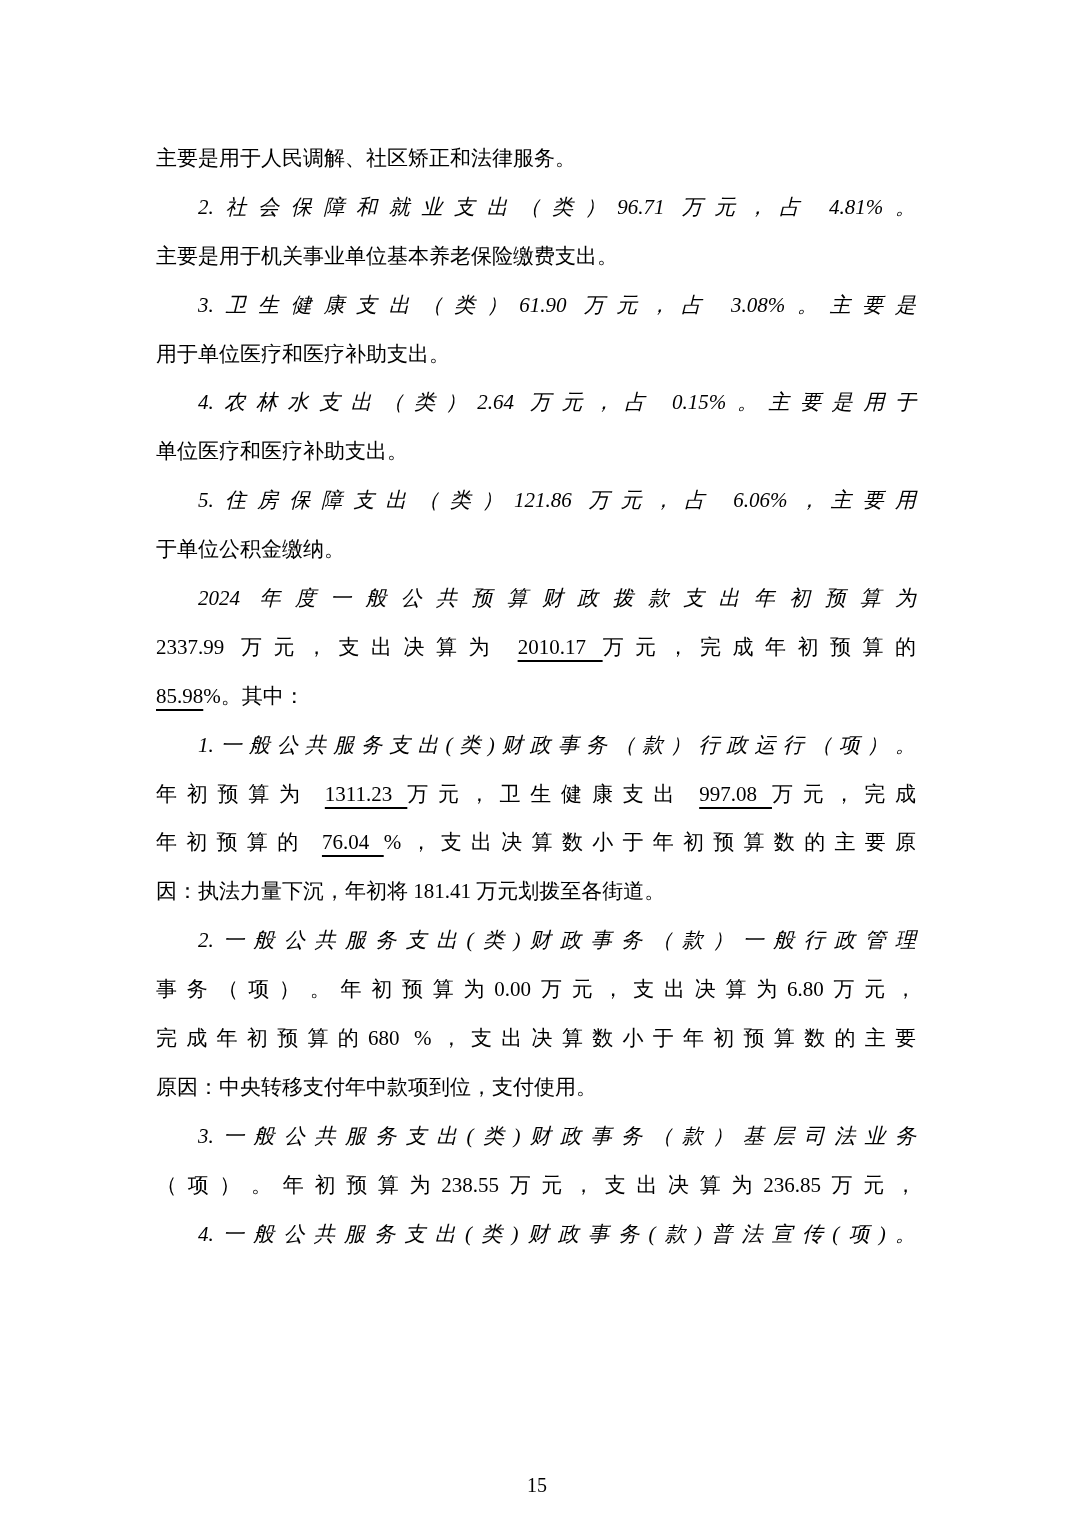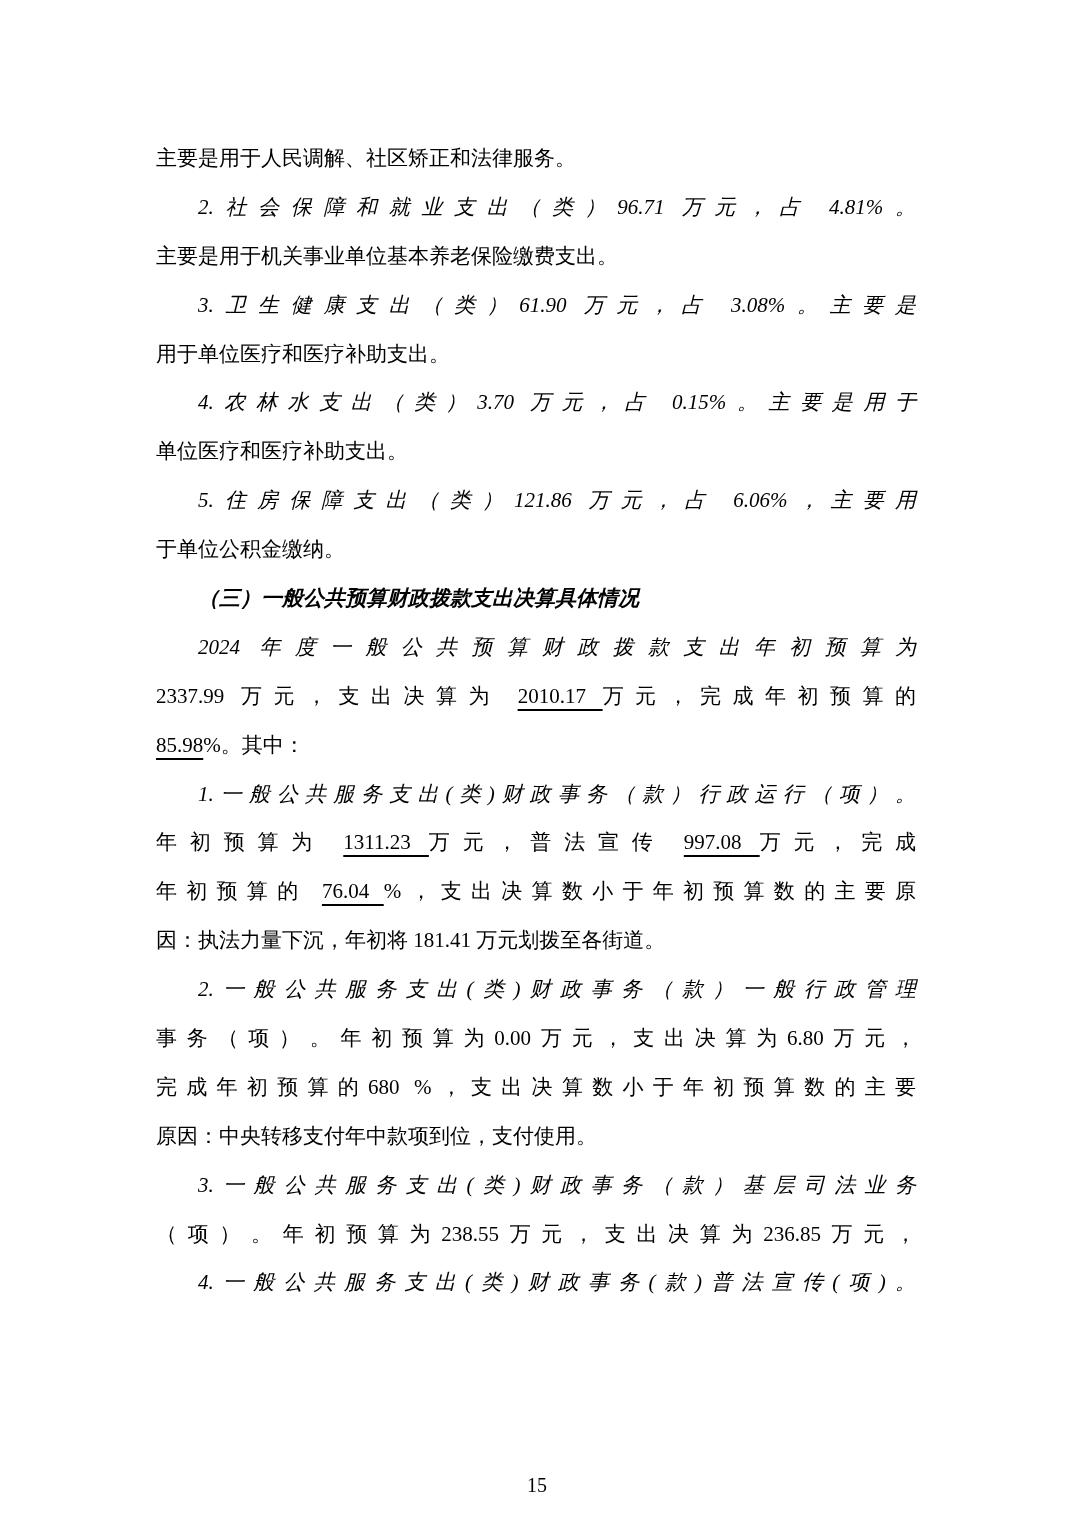--- a/index.html
+++ b/index.html
@@ -63,30 +63,29 @@
 </head>
 <body>
 
 <div class="page">
   <div class="text-body">
       <div class="line"><span>主要是用于人民调解、社区矫正和法律服务。</span></div>
       <div class="line indent stretch"><span>2.社会保障和就业支出（类）96.71 万元，占 4.81%。</span></div>
       <div class="line"><span>主要是用于机关事业单位基本养老保险缴费支出。</span></div>
       <div class="line indent stretch"><span>3.卫生健康支出（类）61.90 万元，占 3.08%。主要是</span></div>
       <div class="line"><span>用于单位医疗和医疗补助支出。</span></div>
-      <div class="line indent stretch"><span>4.农林水支出（类）3.70 万元，占 0.15%。主要是用于</span></div>
+      <div class="line indent stretch"><span>4.农林水支出（类）2.64 万元，占 0.15%。主要是用于</span></div>
       <div class="line"><span>单位医疗和医疗补助支出。</span></div>
       <div class="line indent stretch"><span>5.住房保障支出（类）121.86 万元，占 6.06%，主要用</span></div>
       <div class="line"><span>于单位公积金缴纳。</span></div>
-      <div class="line indent bold"><span>（三）一般公共预算财政拨款支出决算具体情况</span></div>
       <div class="line indent stretch"><span>2024 年度一般公共预算财政拨款支出年初预算为</span></div>
       <div class="line stretch"><span>2337.99 万元，支出决算为 </span><span class="u">2010.17 </span><span>万元，完成年初预算的</span></div>
       <div class="line"><span class="u">85.98</span><span>%。其中：</span></div>
       <div class="line indent stretch"><span>1.一般公共服务支出(类)财政事务（款）行政运行（项）。</span></div>
-      <div class="line stretch"><span>年初预算为 </span><span class="u">1311.23 </span><span>万元，普法宣传 </span><span class="u">997.08 </span><span>万元，完成</span></div>
+      <div class="line stretch"><span>年初预算为 </span><span class="u">1311.23 </span><span>万元，卫生健康支出 </span><span class="u">997.08 </span><span>万元，完成</span></div>
       <div class="line stretch"><span>年初预算的 </span><span class="u">76.04 </span><span>%，支出决算数小于年初预算数的主要原</span></div>
       <div class="line"><span>因：执法力量下沉，年初将 181.41 万元划拨至各街道。</span></div>
       <div class="line indent stretch"><span>2.一般公共服务支出(类)财政事务（款）一般行政管理</span></div>
       <div class="line stretch"><span>事务（项）。年初预算为0.00万元，支出决算为6.80万元，</span></div>
       <div class="line stretch"><span>完成年初预算的680 %，支出决算数小于年初预算数的主要</span></div>
       <div class="line"><span>原因：中央转移支付年中款项到位，支付使用。</span></div>
       <div class="line indent stretch"><span>3.一般公共服务支出(类)财政事务（款）基层司法业务</span></div>
       <div class="line stretch"><span>（项）。年初预算为238.55万元，支出决算为236.85万元，</span></div>
       <div class="line indent stretch"><span>4.一般公共服务支出(类)财政事务(款)普法宣传(项)。</span></div>
     </div>

